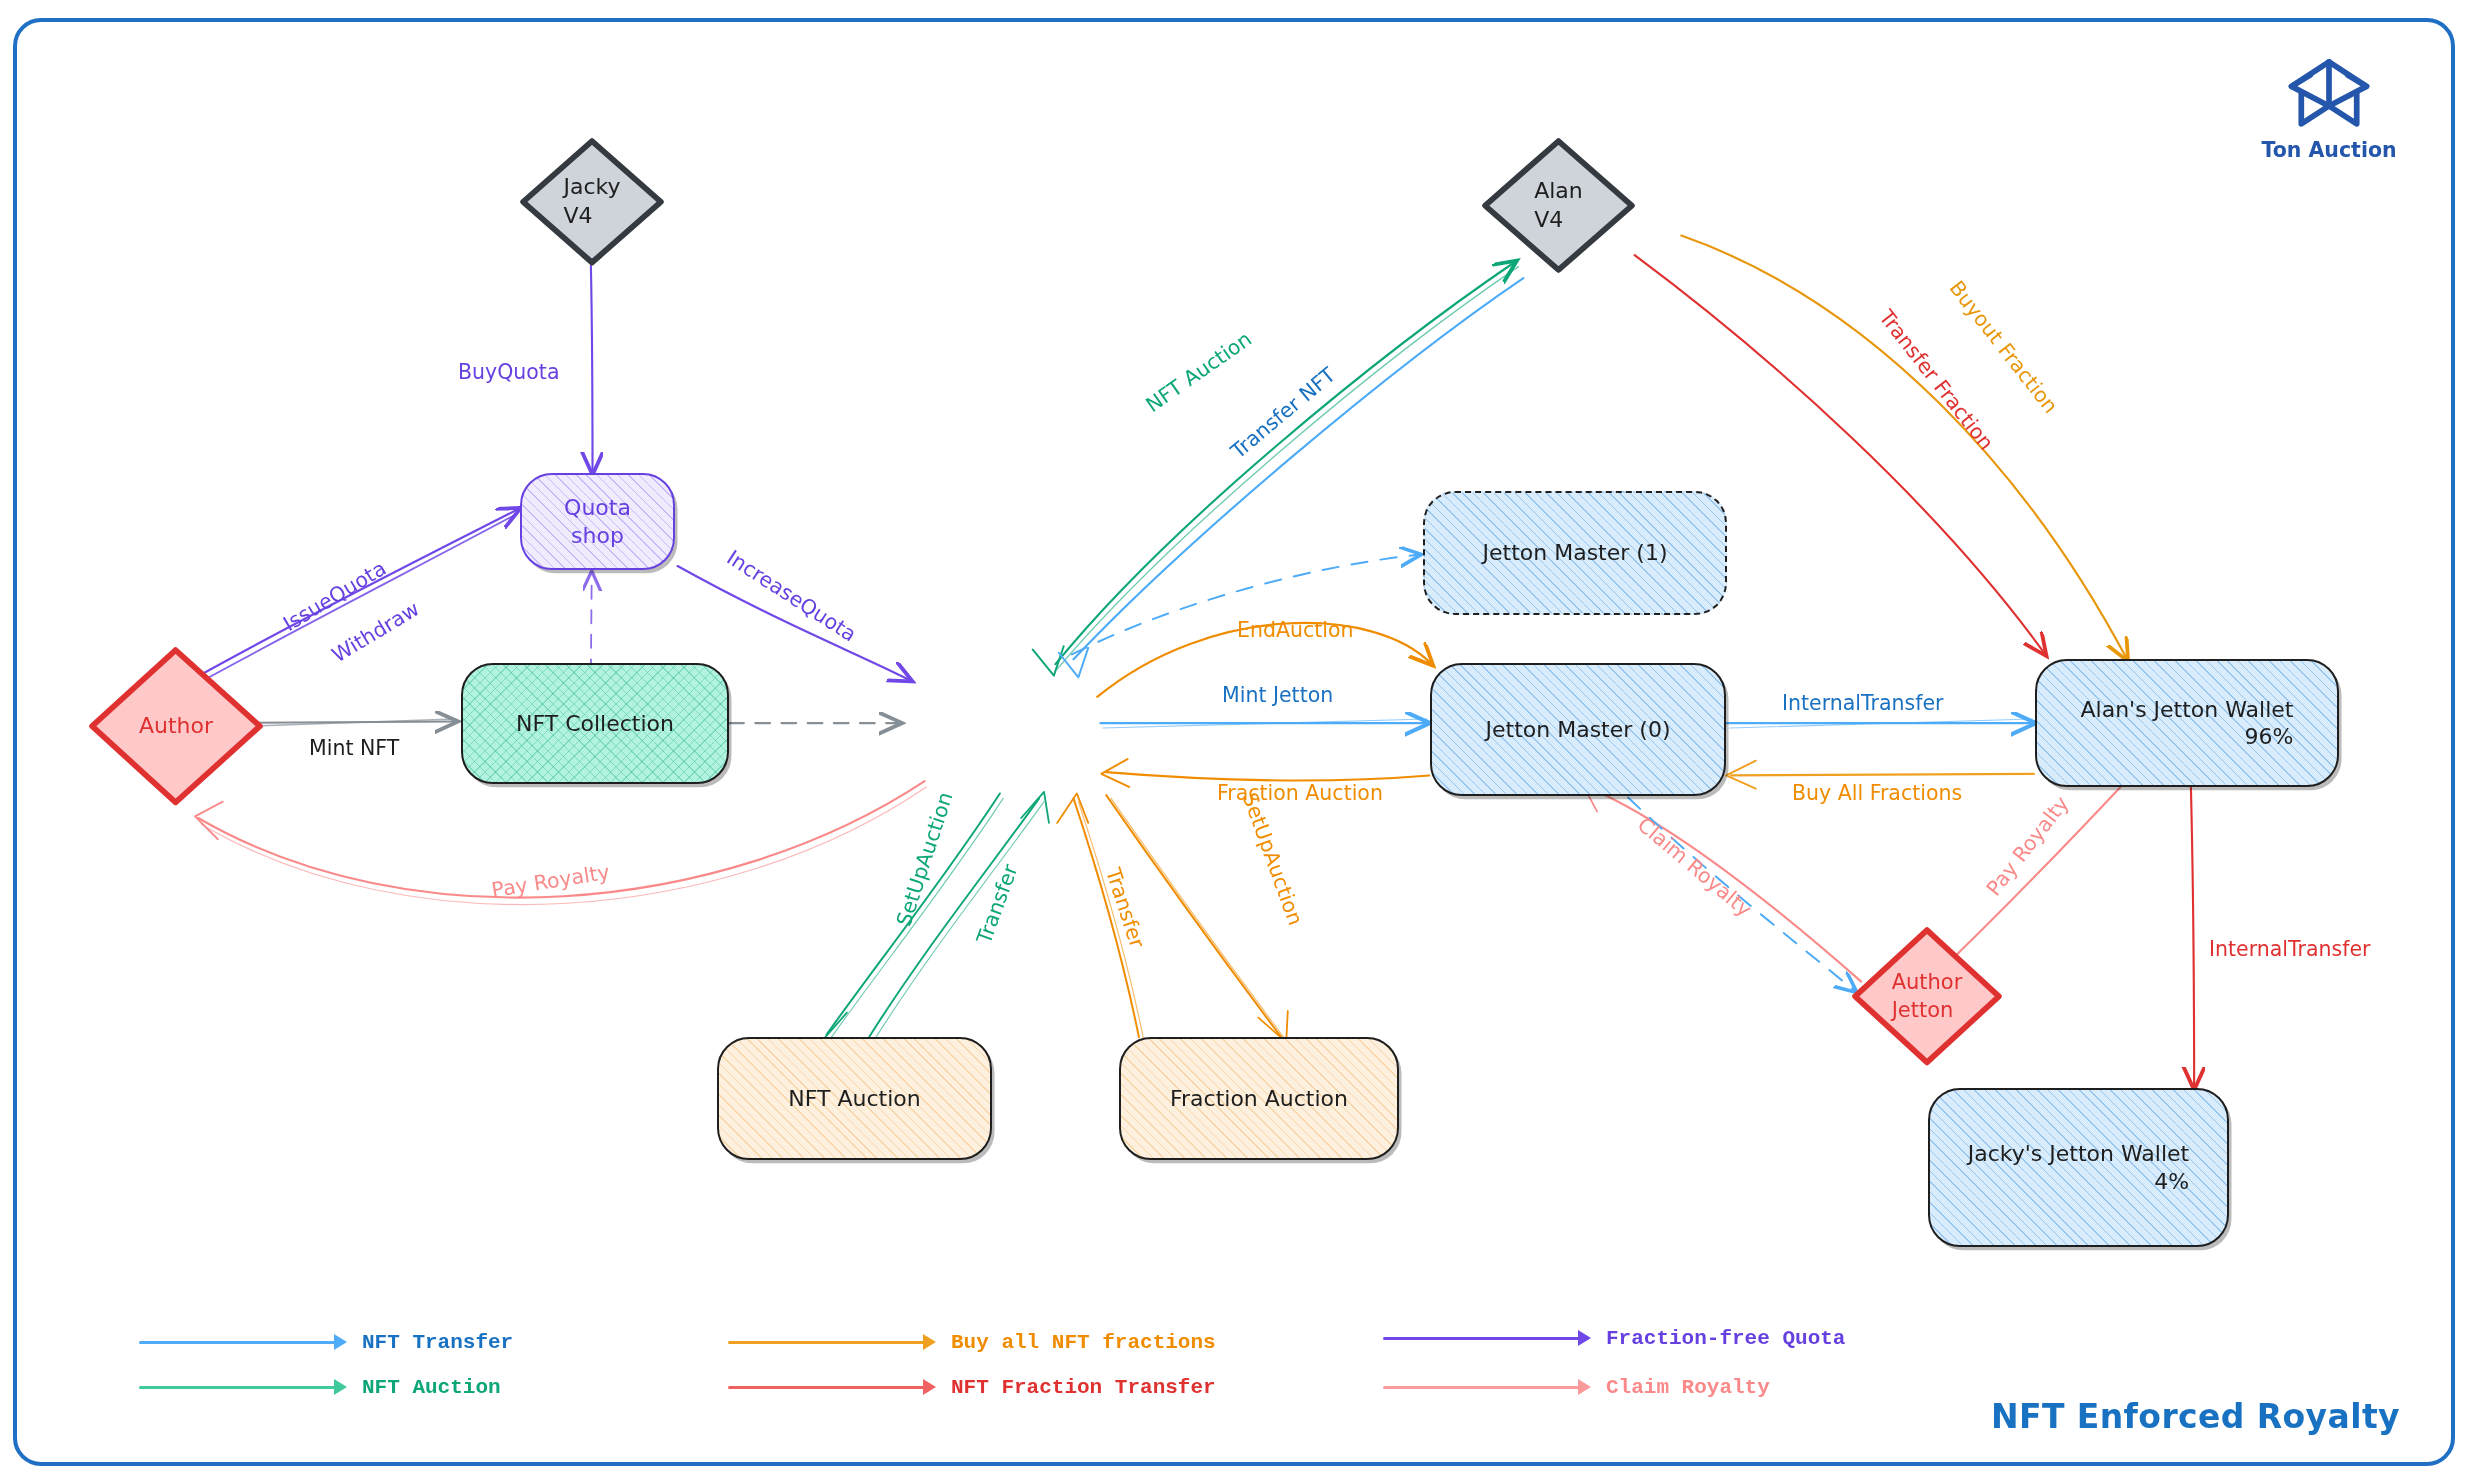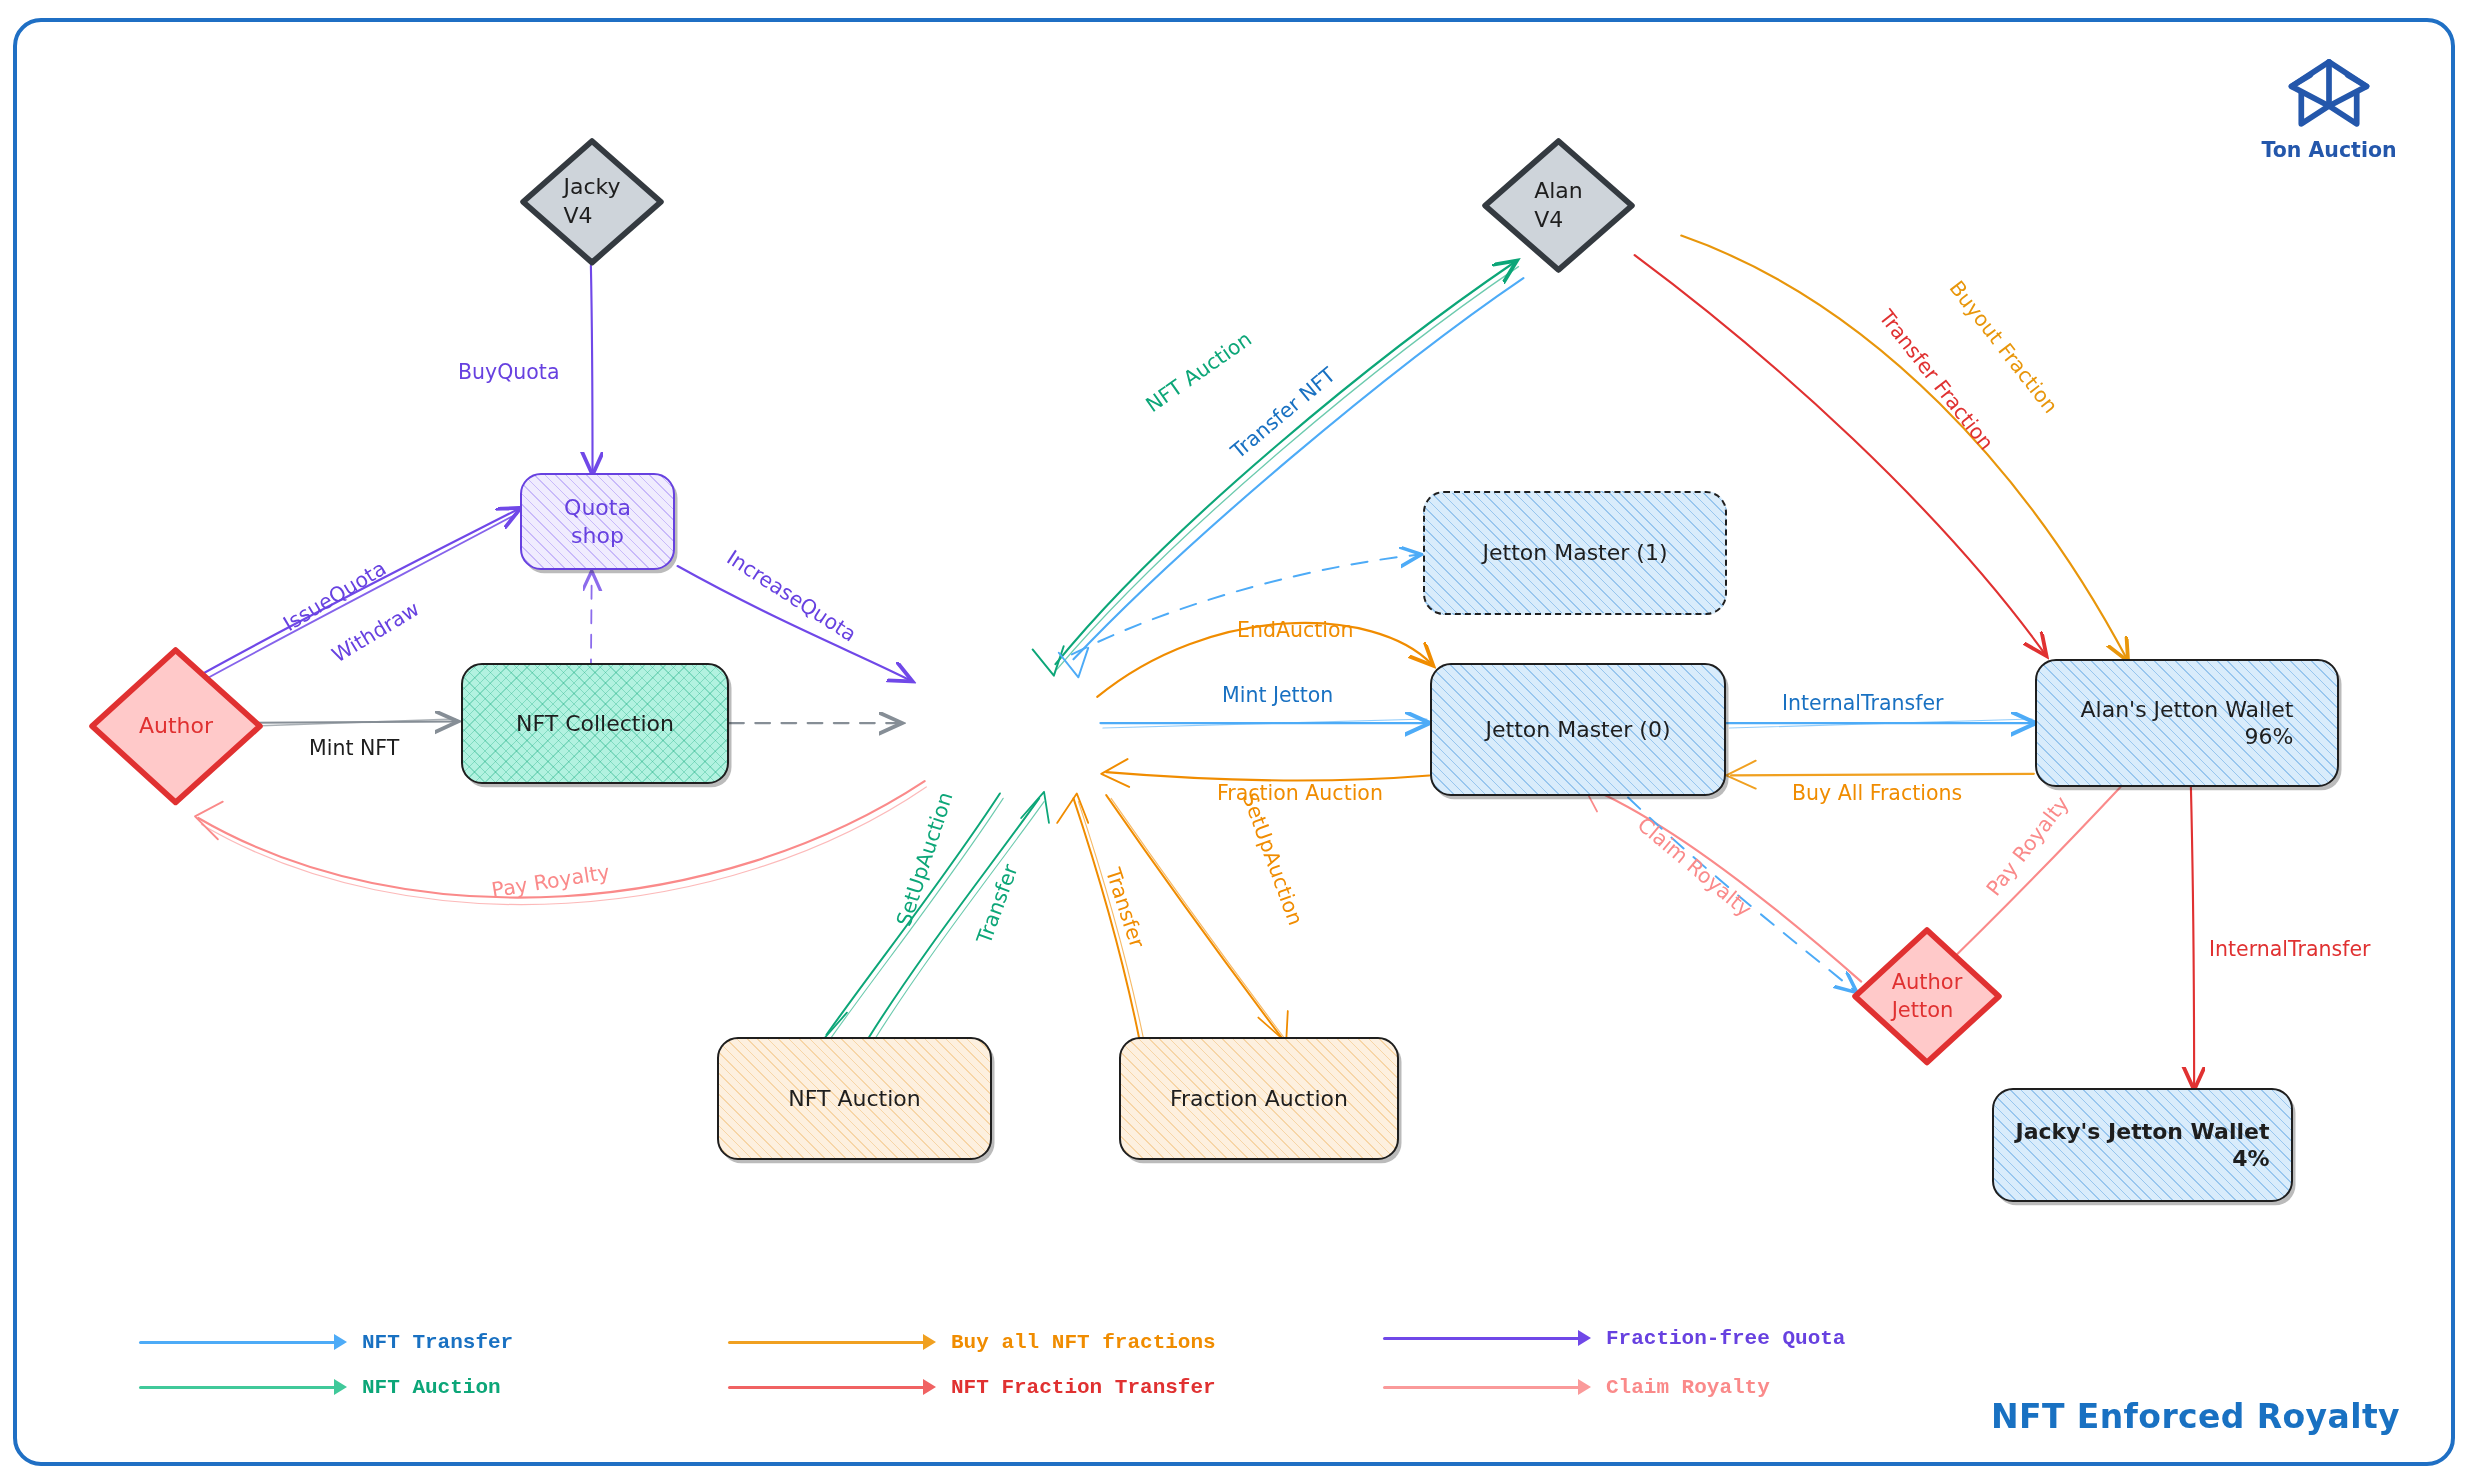--- a/index.html
+++ b/index.html
@@ -19,21 +19,21 @@
   .nodes{position:absolute;left:0;top:0;width:2475px;height:1483px;z-index:3;}
 
   
   .node{
     position:absolute;display:flex;align-items:center;justify-content:center;
     text-align:center;box-sizing:border-box;
     font-family:"DejaVu Sans","Liberation Sans",sans-serif;
     line-height:1.25;white-space:pre-line;
   }
   .rect{
-    border-radius:21px;border:2.5px solid #1e1e1e;
+    border-radius:32px;border:2.5px solid #1e1e1e;
     box-shadow:3.3px 4.1px 0 -0.8px rgba(30,30,30,.30);
   }
   .rect .lbl{position:relative;z-index:2;}
 
   
   .fill-green{
     background-color:#b2f2e0;
     background-image:
       repeating-linear-gradient(45deg, rgba(12,166,120,.30) 0 1px, transparent 1px 7.4px),
       repeating-linear-gradient(-45deg, rgba(12,166,120,.30) 0 1px, transparent 1px 7.4px);
@@ -268,21 +268,21 @@
 
     <div class="node rect fill-blue n-blue" style="left:1430px;top:663px;width:296px;height:133px;">
       <span class="lbl t-node">Jetton Master (0)</span>
     </div>
 
     <div class="node rect fill-blue n-blue" style="left:2035px;top:659px;width:304px;height:128px;">
       <span class="lbl t-node">Alan's Jetton Wallet
 96%</span>
     </div>
 
-    <div class="node rect fill-blue n-blue" style="left:1992px;top:1088px;width:301px;height:114px;font-weight:bold;">
+    <div class="node rect fill-blue n-blue" style="left:1928px;top:1088px;width:301px;height:159px;">
       <span class="lbl t-node">Jacky's Jetton Wallet
 4%</span>
     </div>
 
     <div class="node rect fill-orange n-orange" style="left:717px;top:1037px;width:275px;height:123px;">
       <span class="lbl t-node">NFT Auction</span>
     </div>
 
     <div class="node rect fill-orange n-orange" style="left:1119px;top:1037px;width:280px;height:123px;">
       <span class="lbl t-node">Fraction Auction</span>

